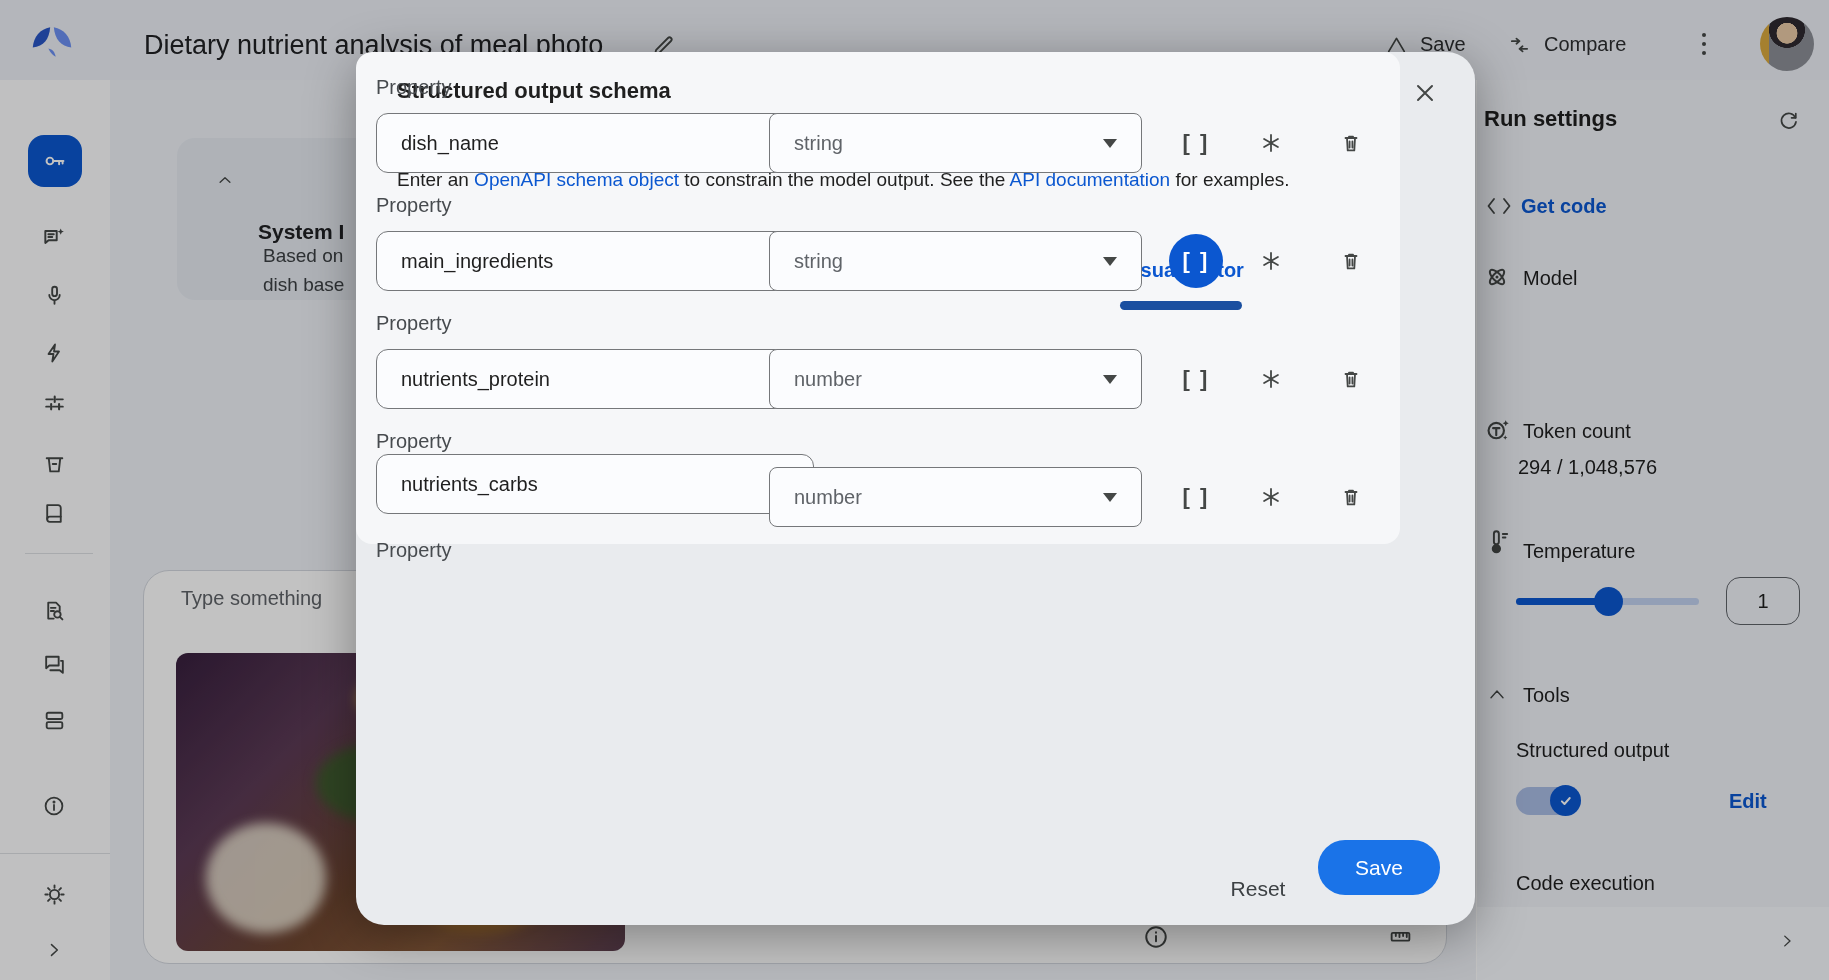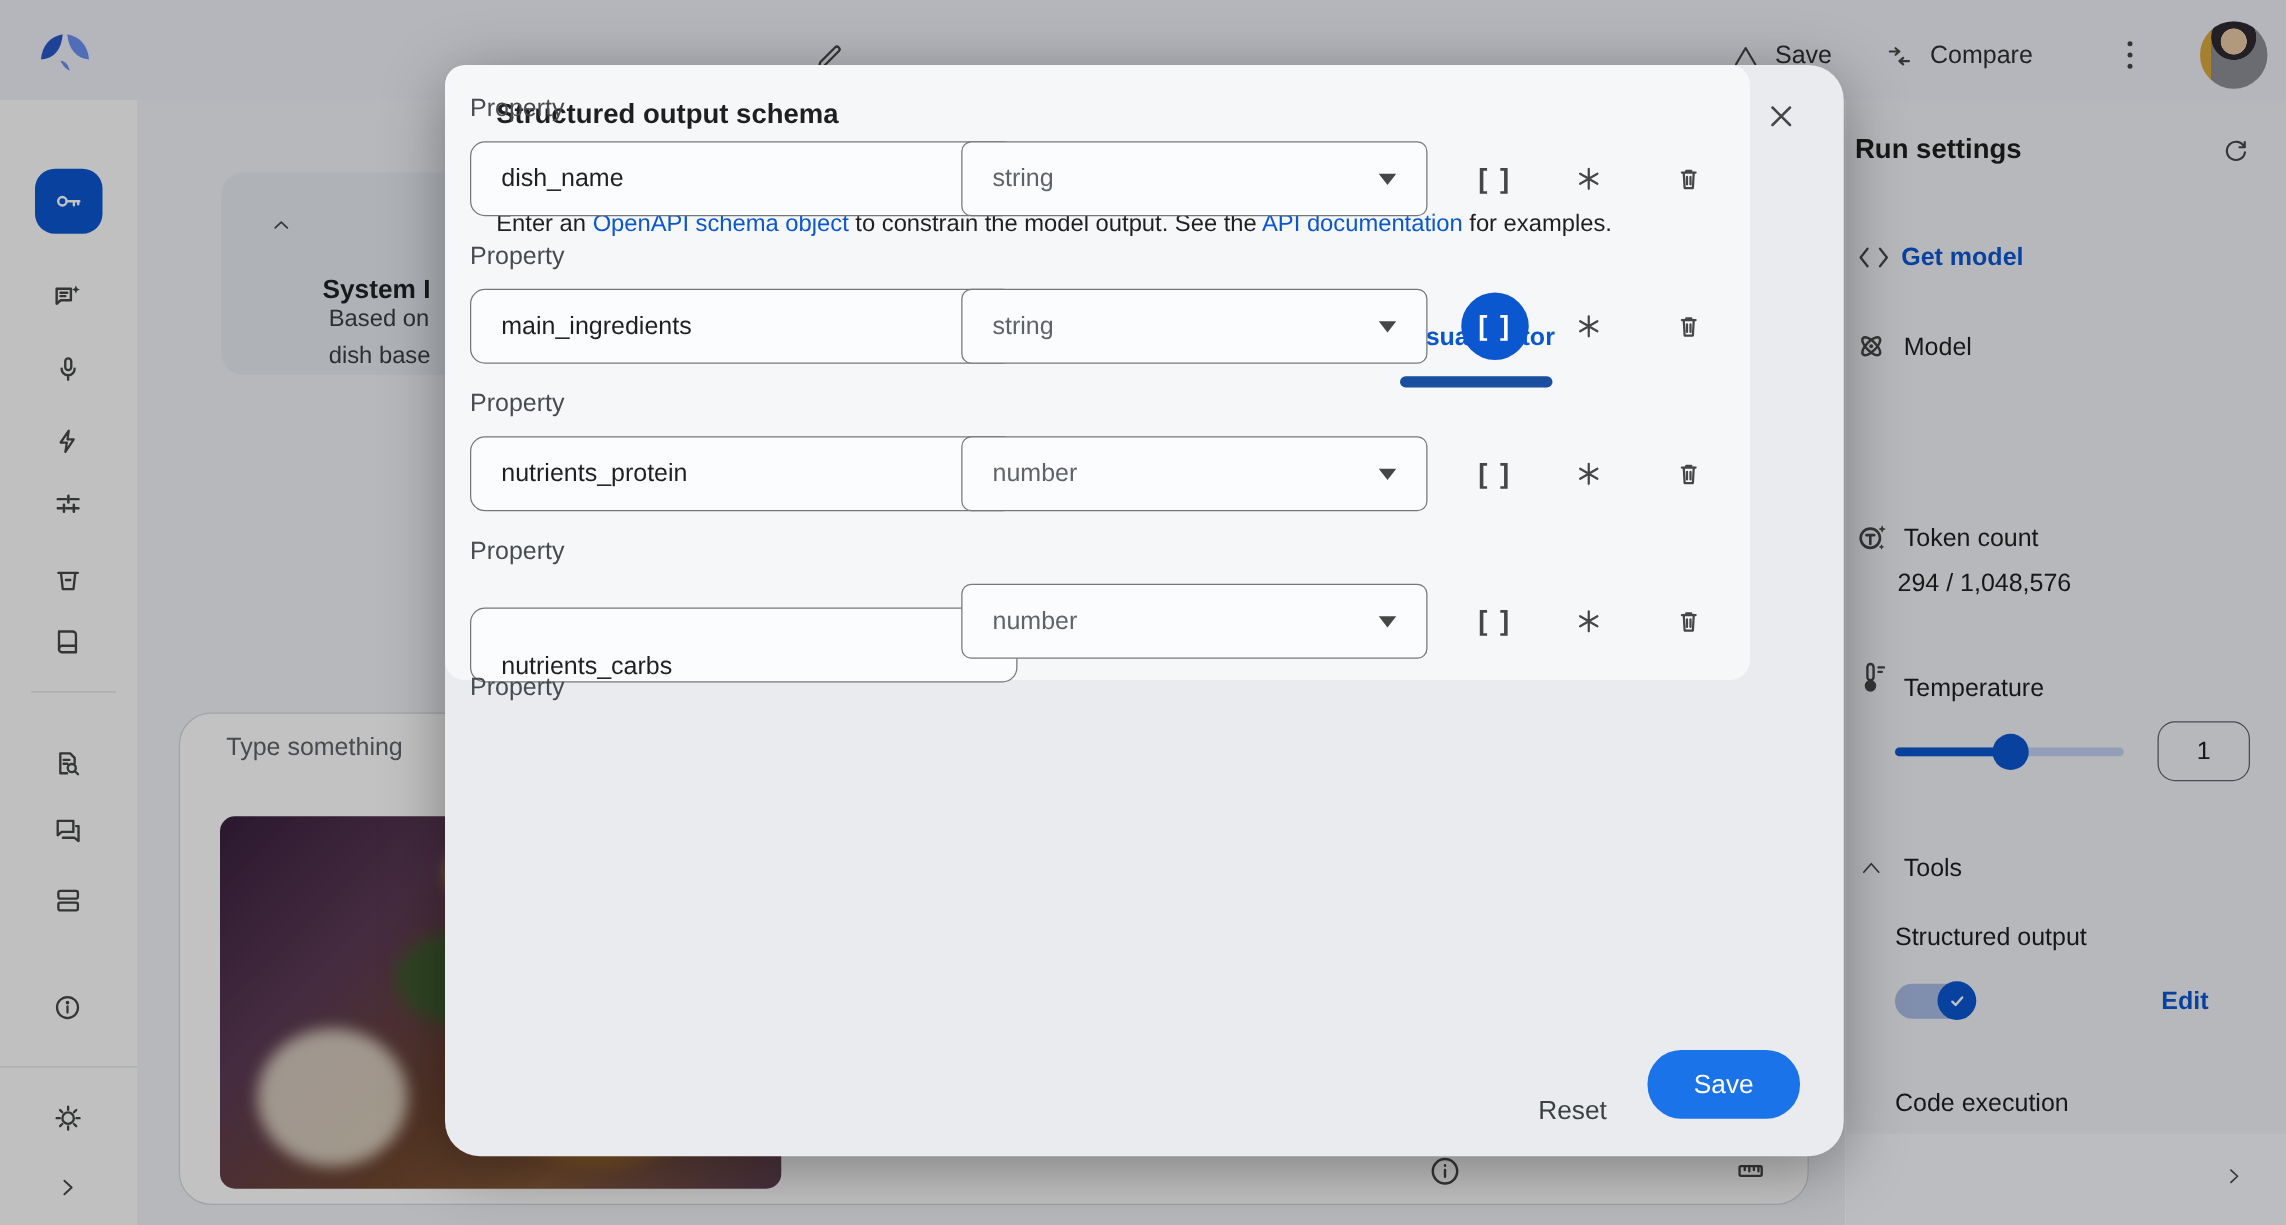--- a/index.html
+++ b/index.html
@@ -85,20 +85,21 @@
 <div id="app">
 
   <div id="topbar" class="abs">
     <div class="abs ico" style="left:30px;top:22px;width:44px;height:40px;">
       <svg width="44" height="40" viewBox="0 0 48 42">
         <path d="M22 5C11 7 4 15 3 27c12-1 18-9 19-22z" fill="#2a56c6" stroke="none"></path>
         <path d="M26 5c1 13 8 21 19 22C44 15 37 7 26 5z" fill="#6c90f2" stroke="none"></path>
         <path d="M20 28c2 5 6 8 8 9-1-5-3-8-8-9z" fill="#6c90f2" stroke="none"></path>
       </svg>
     </div>
+    <div id="page-title" class="abs">Dietary nutrient analysis of meal photo</div>
     <div class="abs ico click" style="left:650px;top:33px;width:26px;height:26px;">
       <svg width="24" height="24" viewBox="0 0 24 24">
           <path d="M4 20l1.2-4.2L17 4a2.1 2.1 0 013 3L8.2 18.8 4 20z"></path>
         </svg>
     </div>
     <div class="abs ico click" style="left:1384px;top:33px;width:24px;height:24px;">
       <svg width="23" height="23" viewBox="0 0 24 24">
           <path d="M12 4.6l7.9 13.3a1.6 1.6 0 01-1.4 2.4H5.5a1.6 1.6 0 01-1.4-2.4z"></path>
         </svg>
     </div>
@@ -253,21 +254,21 @@
       <svg width="23" height="23" viewBox="0 0 24 24">
         <path d="M19.6 4.8v4.4h-4.4"></path>
           <path d="M19.2 9A7.6 7.6 0 1019.8 13.4"></path>
       </svg>
     </div>
     <div class="abs ico" style="left:8px;top:116px;width:28px;height:20px;">
       <svg width="26" height="20" viewBox="0 0 26 20">
           <path d="M8 3l-5.5 7L8 17M18 3l5.5 7L18 17"></path>
         </svg>
     </div>
-    <div class="abs rp-label rp-blue click" style="left:44px;top:115px;">Get model</div>
+    <div class="abs rp-label rp-blue click" style="left:44px;top:115px;">Get code</div>
 
     <div class="abs ico" style="left:7px;top:184px;width:26px;height:26px;">
       <svg width="26" height="26" viewBox="0 0 24 24">
         <ellipse cx="12" cy="12" rx="8.6" ry="3.6" transform="rotate(45 12 12)"></ellipse>
         <ellipse cx="12" cy="12" rx="8.6" ry="3.6" transform="rotate(-45 12 12)"></ellipse>
         <circle cx="12" cy="12" r="1.4" fill="#444746" stroke="none"></circle>
       </svg>
     </div>
     <div class="abs rp-label" style="left:46px;top:187px;">Model</div>
 
@@ -408,21 +409,21 @@
         </div>
         <div class="row-ic ico" style="left:973px;top:305px;">
           <svg width="24" height="24" viewBox="0 0 24 24">
               <path d="M6.5 7h11M10 7V5.6h4V7M8 7l.7 12.4h6.6L16 7M10.6 10.5v6M13.4 10.5v6"></path>
             </svg>
         </div>
       </div>
 
       <div>
         <div class="prop-label" style="top:378px;">Property</div>
-        <div class="prop-input" style="top:434px;align-items:flex-end;">
+        <div class="prop-input" style="top:402px;">
             <span>nutrients_carbs</span>
           </div>
         <div class="prop-select" style="top:415px;">
             <span>number</span>
             <span class="caret"></span>
           </div>
         <div class="row-ic arr-btn" style="left:818px;top:423px;">
             <span class="bracket">[ ]</span>
           </div>
         <div class="row-ic ico" style="left:893px;top:423px;">

